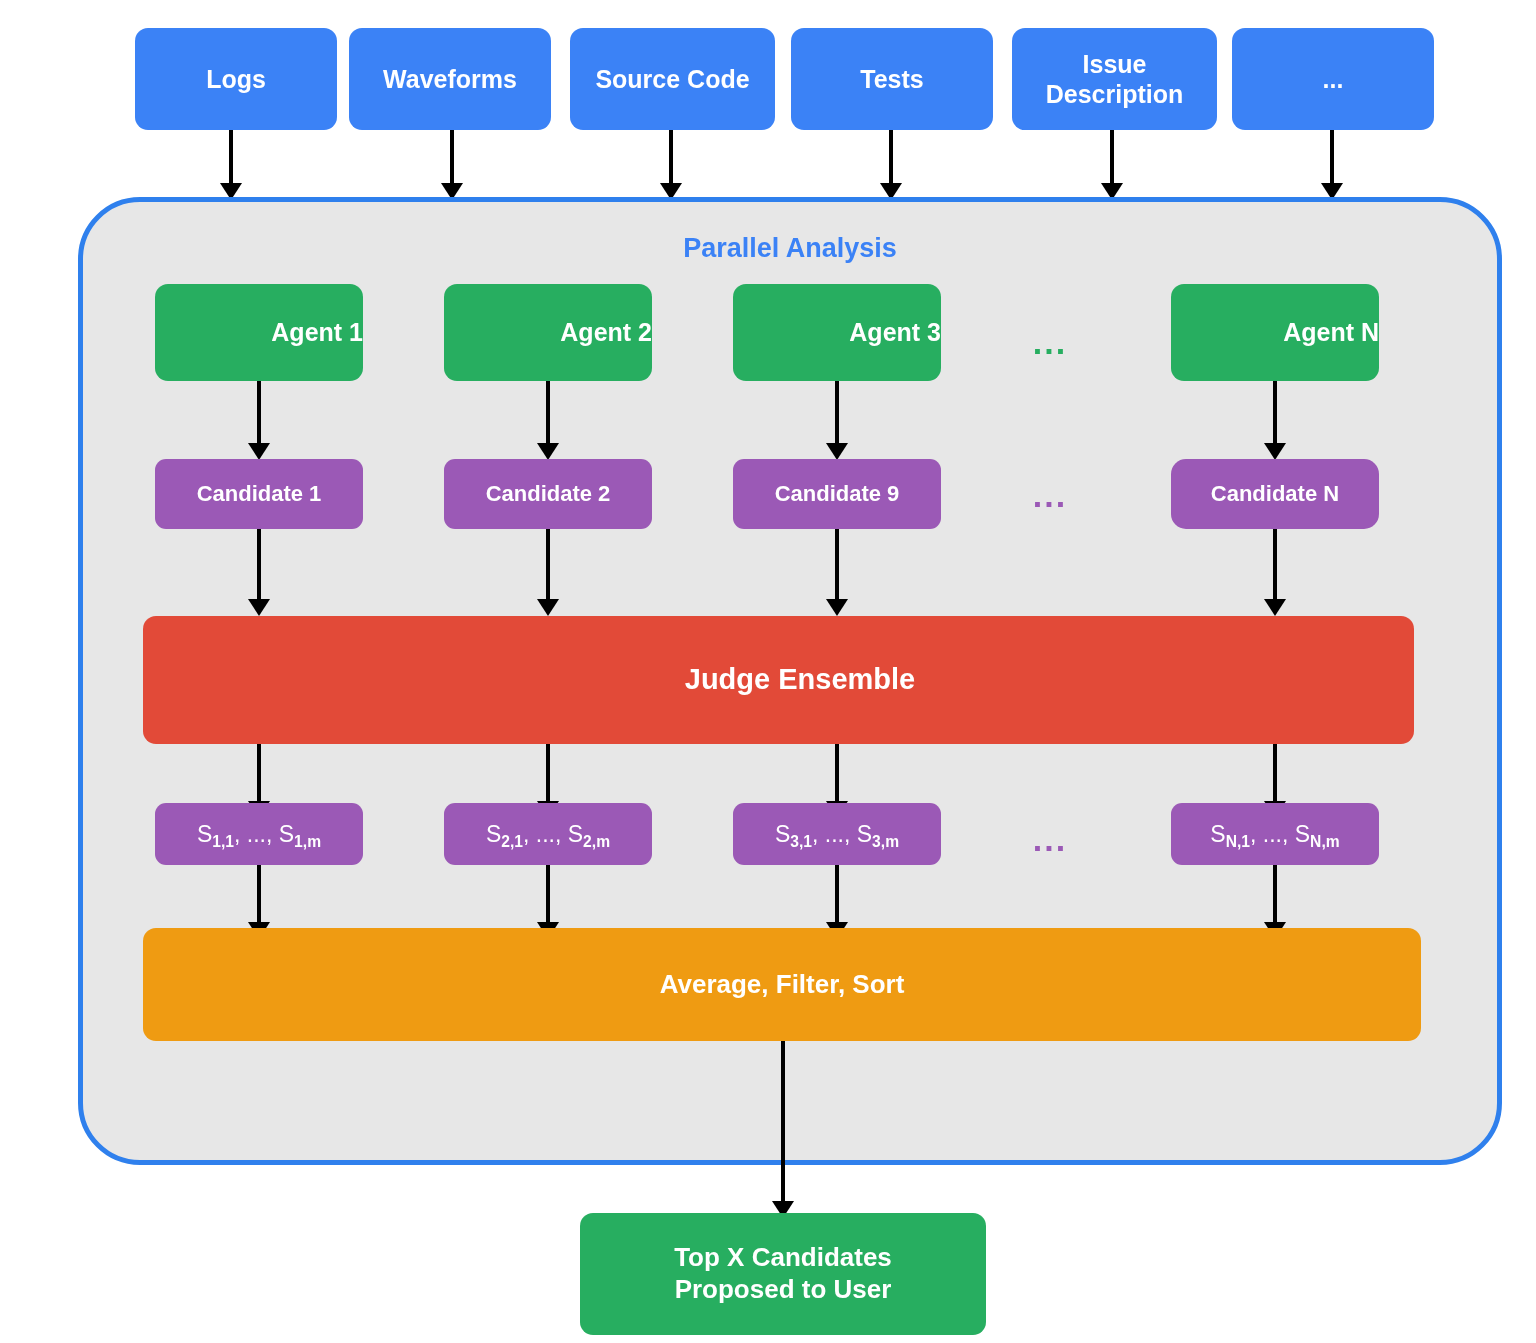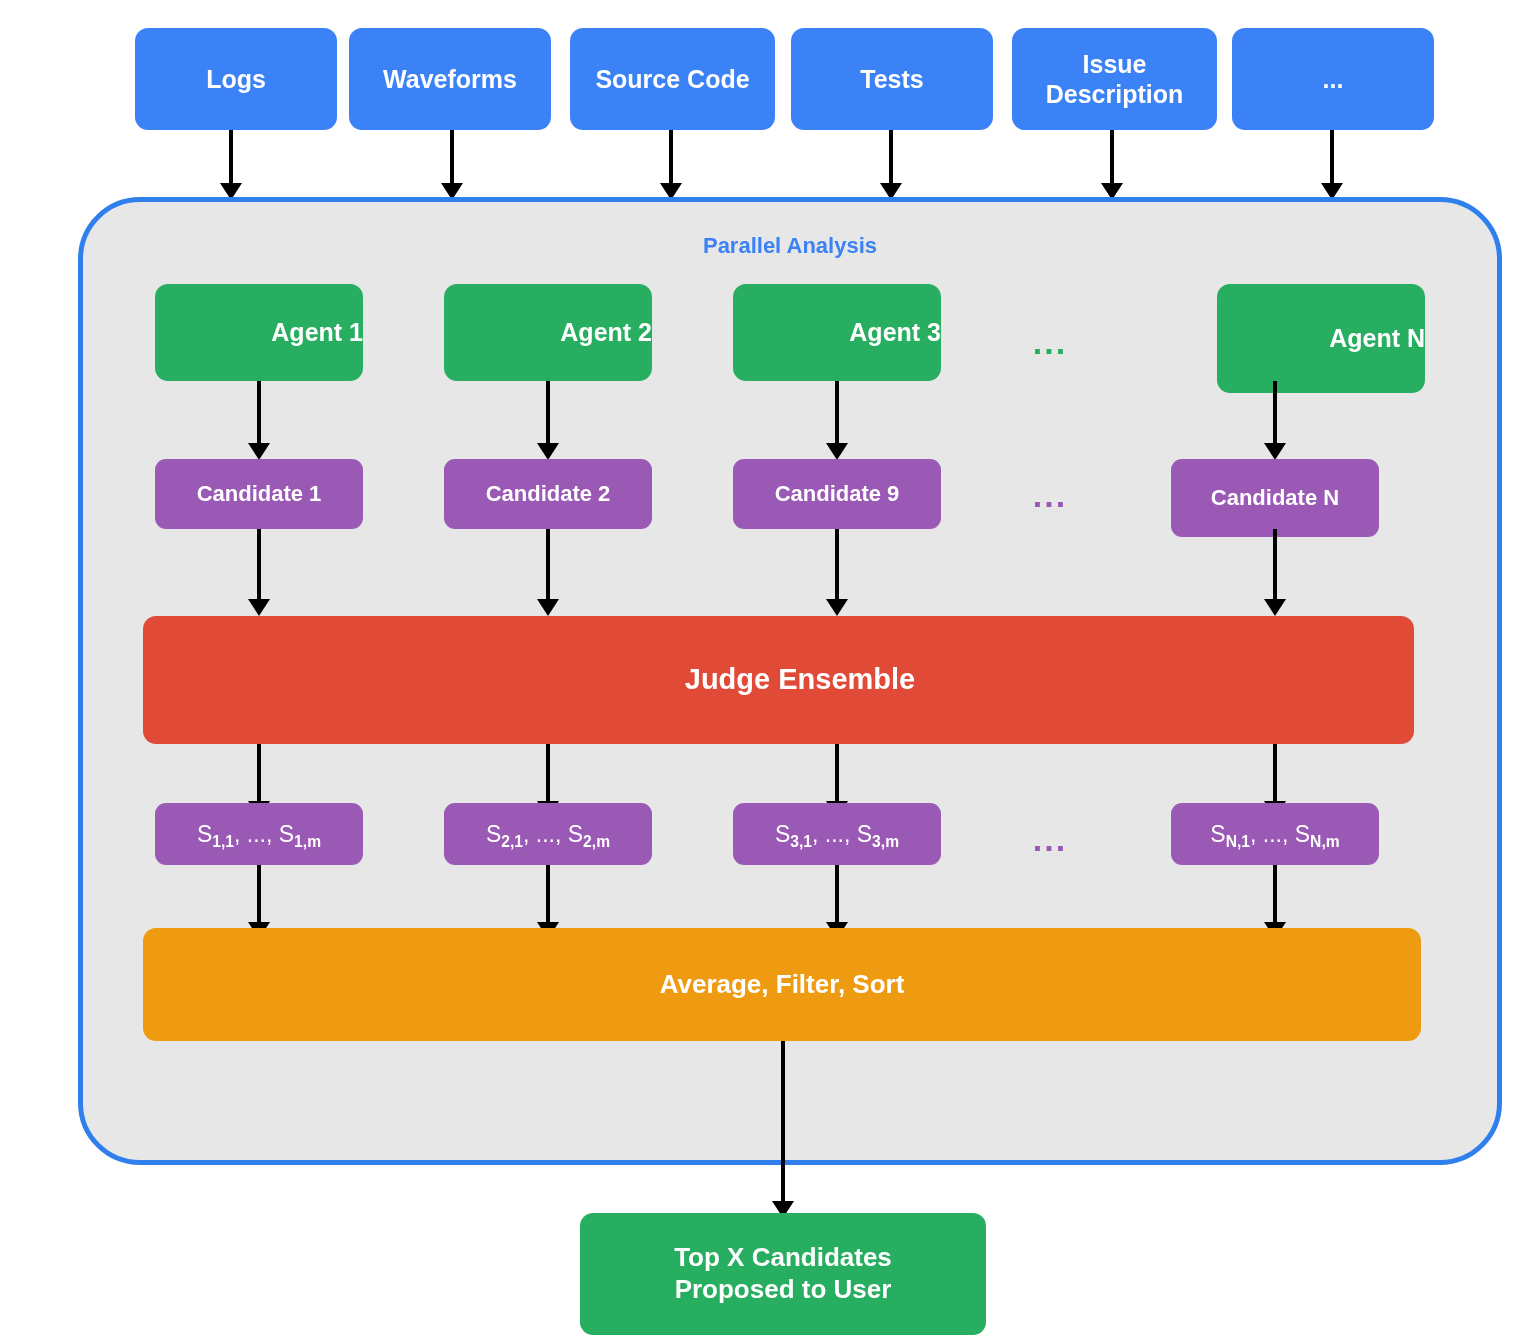--- a/index.html
+++ b/index.html
@@ -56,21 +56,21 @@
     box-sizing: border-box;
     background: #E7E7E7;
     border: 5px solid #2F80ED;
     border-radius: 62px;
   }
 
   .panel-title {
     position: absolute;
     color: #3B82F6;
     font-weight: bold;
-    font-size: 22px;
+    font-size: 27px;
     text-align: center;
     user-select: none;
   }
 
   .dots {
     position: absolute;
     font-weight: bold;
     font-size: 34px;
     letter-spacing: 2px;
     text-align: center;
@@ -165,21 +165,21 @@
   </div>
   <div class="node agent" style="left:444px; top:284px; width:208px; height:97px;">
     <span>Agent 2</span>
   </div>
   <div class="node agent" style="left:733px; top:284px; width:208px; height:97px;">
     <span>Agent 3</span>
   </div>
   <div class="dots green" style="left:1000px; top:325px; width:100px;">
     <span>...</span>
   </div>
-  <div class="node agent" style="left:1217px; top:284px; width:208px; height:109px;">
+  <div class="node agent" style="left:1171px; top:284px; width:208px; height:97px;">
     <span>Agent N</span>
   </div>
 
   <div class="arrow" style="left:259px; top:381px;">
     <div class="shaft" style="height:62px;"></div>
     <div class="head" style="top:62px;"></div>
   </div>
   <div class="arrow" style="left:548px; top:381px;">
     <div class="shaft" style="height:62px;"></div>
     <div class="head" style="top:62px;"></div>
@@ -198,21 +198,21 @@
   </div>
   <div class="node candidate" style="left:444px; top:459px; width:208px; height:70px;">
     <span>Candidate 2</span>
   </div>
   <div class="node candidate" style="left:733px; top:459px; width:208px; height:70px;">
     <span>Candidate 9</span>
   </div>
   <div class="dots purple" style="left:1000px; top:478px; width:100px;">
     <span>...</span>
   </div>
-  <div class="node candidate" style="left:1171px; top:459px; width:208px; height:78px;">
+  <div class="node candidate" style="left:1171px; top:459px; width:208px; height:70px;border-radius:15px;">
     <span>Candidate N</span>
   </div>
 
   <div class="arrow" style="left:259px; top:529px;">
     <div class="shaft" style="height:70px;"></div>
     <div class="head" style="top:70px;"></div>
   </div>
   <div class="arrow" style="left:548px; top:529px;">
     <div class="shaft" style="height:70px;"></div>
     <div class="head" style="top:70px;"></div>

